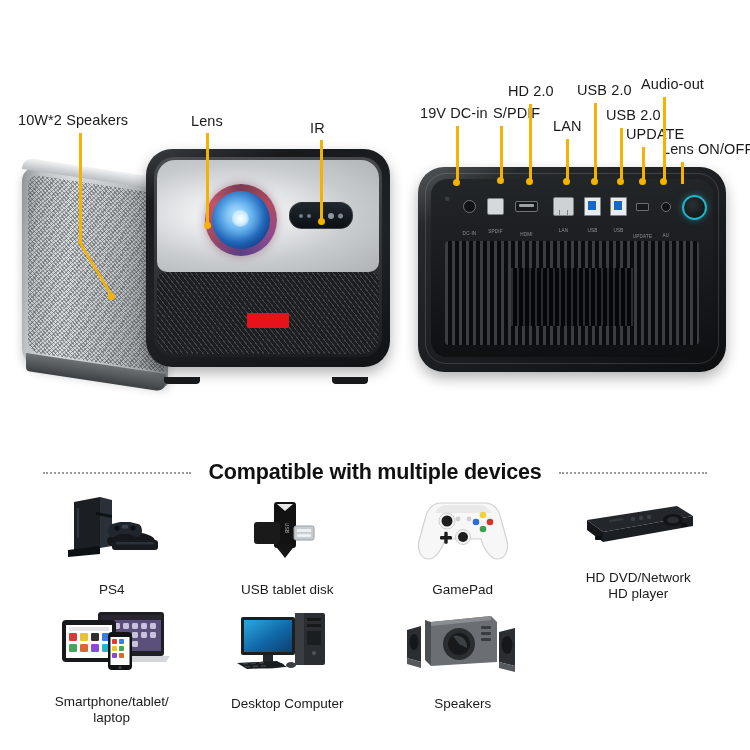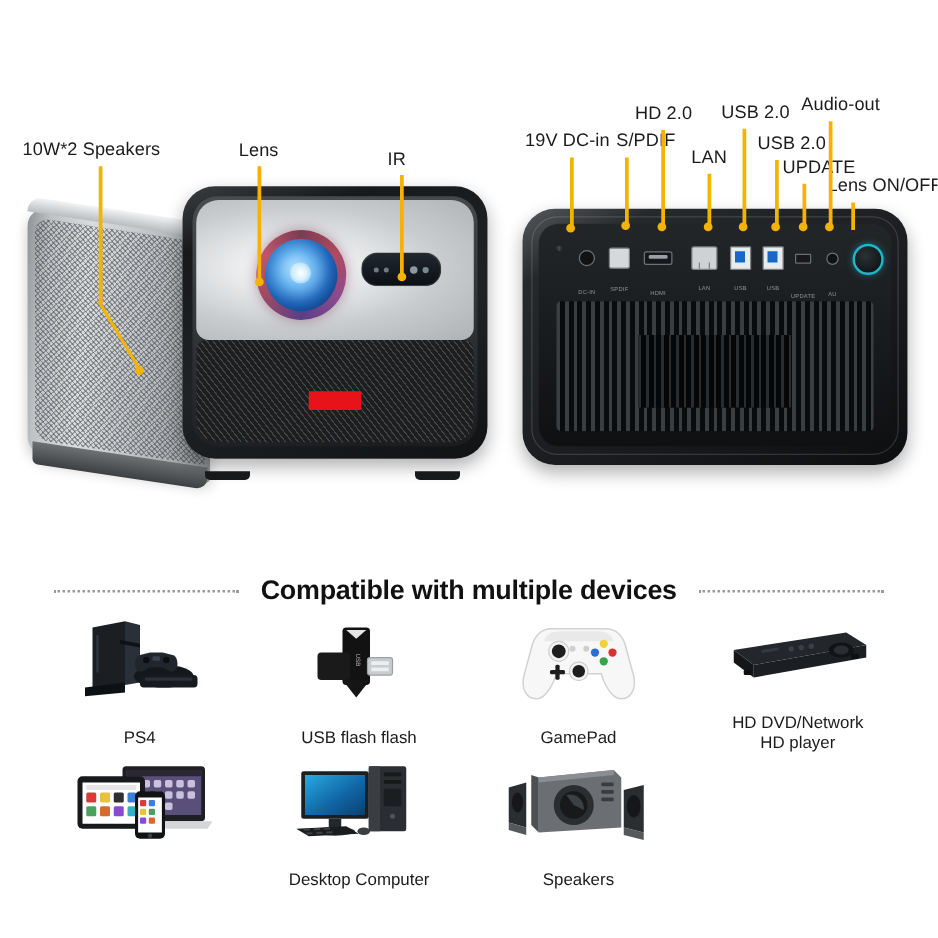--- a/index.html
+++ b/index.html
@@ -349,21 +349,21 @@
             <rect x="42" y="8" width="22" height="46" rx="3" fill="#121212"></rect>
             <path d="M45 10 L61 10 L53 17 Z" fill="#e6e6e6"></path>
             <text x="53" y="34" font-family="Liberation Sans, sans-serif" font-size="5" fill="#b9b9b9" text-anchor="middle" transform="rotate(90 53 34)">USB</text>
             <rect x="22" y="28" width="26" height="22" rx="3" fill="#1a1a1a"></rect>
             <path d="M42 50 L64 50 L53 64 Z" fill="#151515"></path>
             <rect x="62" y="32" width="20" height="14" rx="2" fill="#c9ccce" stroke="#9aa0a4" stroke-width="1"></rect>
             <rect x="65" y="35" width="14" height="3" fill="#eceeef"></rect>
             <rect x="65" y="40" width="14" height="3" fill="#eceeef"></rect>
           </svg>
         </div>
-        <div class="cap">USB flash flash</div>
+        <div class="cap">USB tablet disk</div>
       </div>
 
       <div class="cell">
         <div class="art">
           <svg width="104" height="72" viewBox="0 0 104 72">
             <path d="M30 10 C22 10 16 16 14 26 L8 48 C6 58 10 66 18 66 C24 66 28 60 32 52 L34 46 L70 46 L72 52 C76 60 80 66 86 66 C94 66 98 58 96 48 L90 26 C88 16 82 10 74 10 Z" fill="#f7f7f7" stroke="#d2d2d2" stroke-width="1.2"></path>
             <path d="M36 12 L68 12 C74 12 78 15 80 20 L24 20 C26 15 30 12 36 12 Z" fill="#e9e9e9"></path>
             <circle cx="36" cy="28" r="8" fill="#f2f2f2" stroke="#cfcfcf" stroke-width="1"></circle>
             <circle cx="36" cy="28" r="5.5" fill="#1d1d1d"></circle>
             <circle cx="52" cy="44" r="7.5" fill="#f2f2f2" stroke="#cfcfcf" stroke-width="1"></circle>
@@ -451,20 +451,22 @@
               <rect x="62" y="33" width="5" height="5" rx="1" fill="#d93a3a"></rect>
               <rect x="69" y="33" width="5" height="5" rx="1" fill="#3a7fd9"></rect>
               <rect x="62" y="40" width="5" height="5" rx="1" fill="#e8c23a"></rect>
               <rect x="69" y="40" width="5" height="5" rx="1" fill="#4aa35a"></rect>
               <rect x="62" y="47" width="5" height="5" rx="1" fill="#8a4ad9"></rect>
               <rect x="69" y="47" width="5" height="5" rx="1" fill="#d96a2f"></rect>
             </g>
             <circle cx="70" cy="61.5" r="1.8" fill="#3a3d41"></circle>
           </svg>
         </div>
+        <div class="cap">Smartphone/tablet/
+laptop</div>
       </div>
 
       <div class="cell">
         <div class="art">
           <svg width="112" height="72" viewBox="0 0 112 72">
 
             <rect x="64" y="6" width="30" height="52" rx="2" fill="#2a2d31"></rect>
             <rect x="64" y="6" width="9" height="52" fill="#3a3e43"></rect>
             <rect x="76" y="11" width="14" height="3" rx="1" fill="#16181a"></rect>
             <rect x="76" y="17" width="14" height="3" rx="1" fill="#16181a"></rect>

